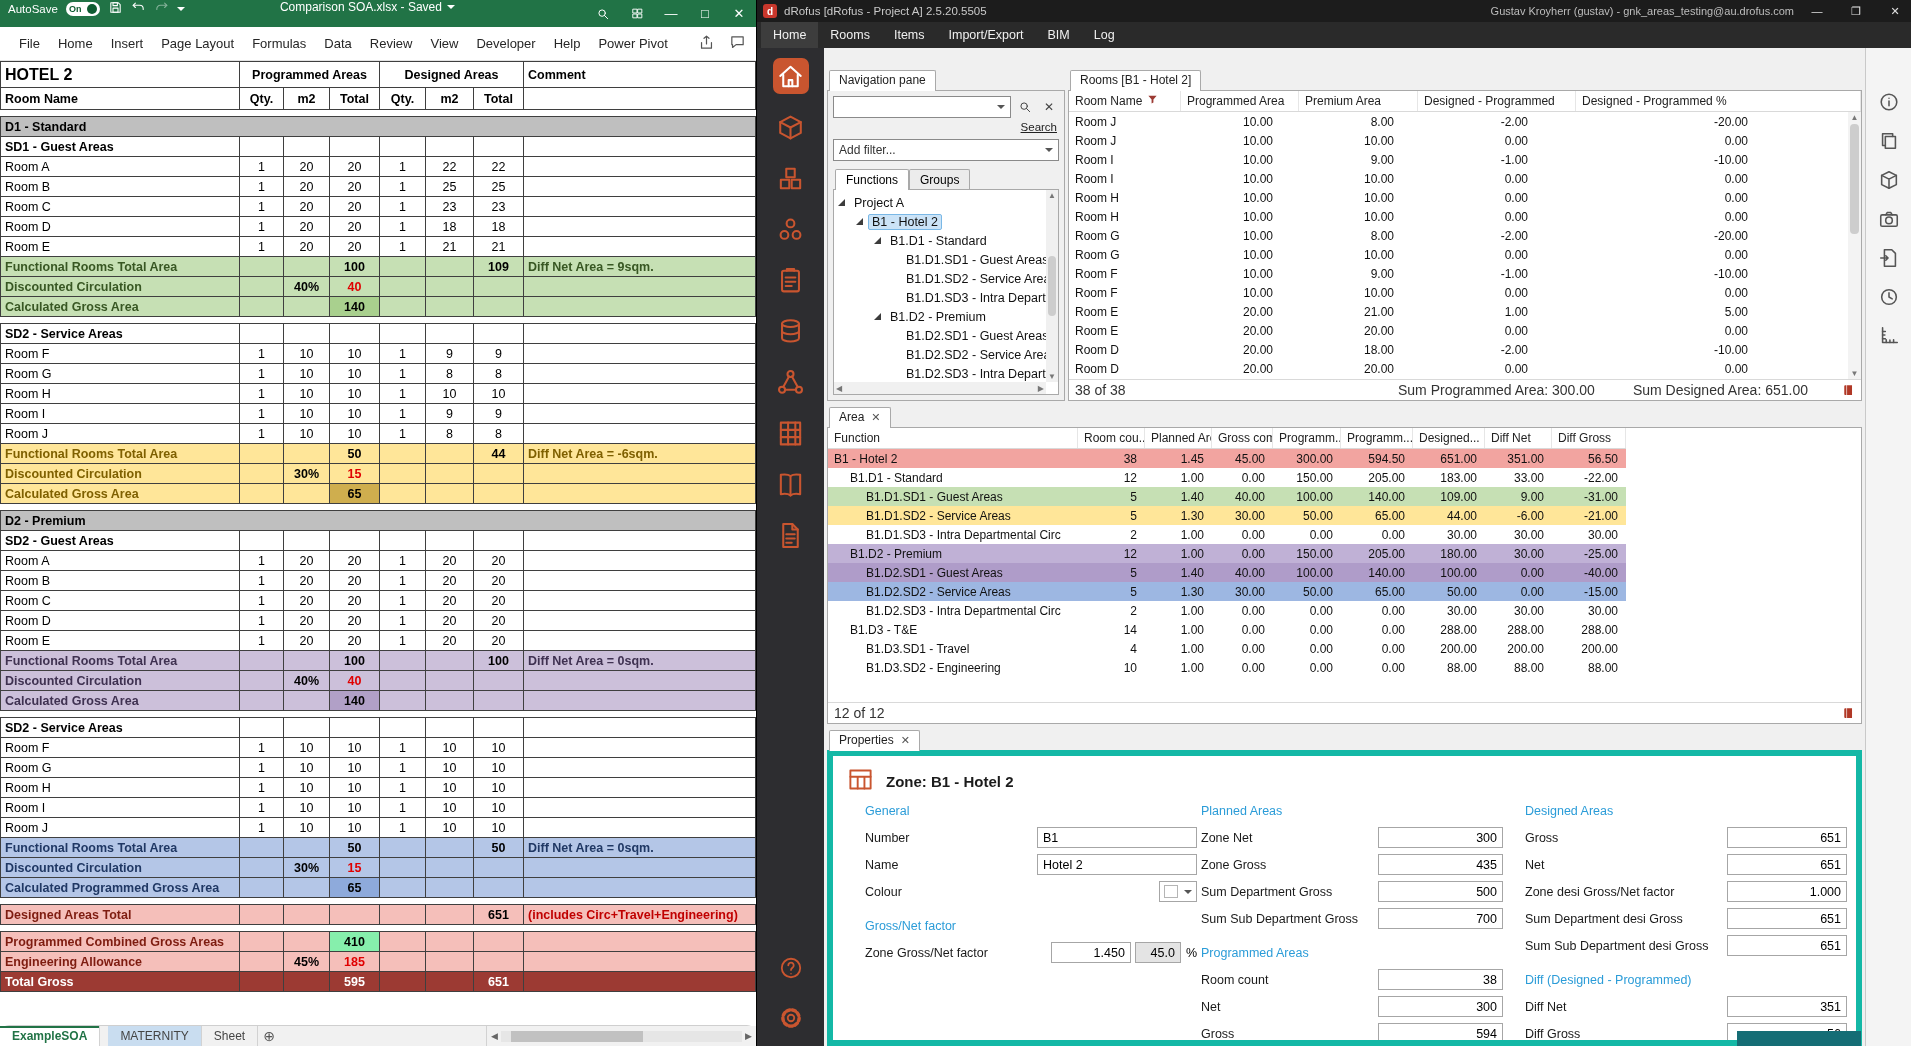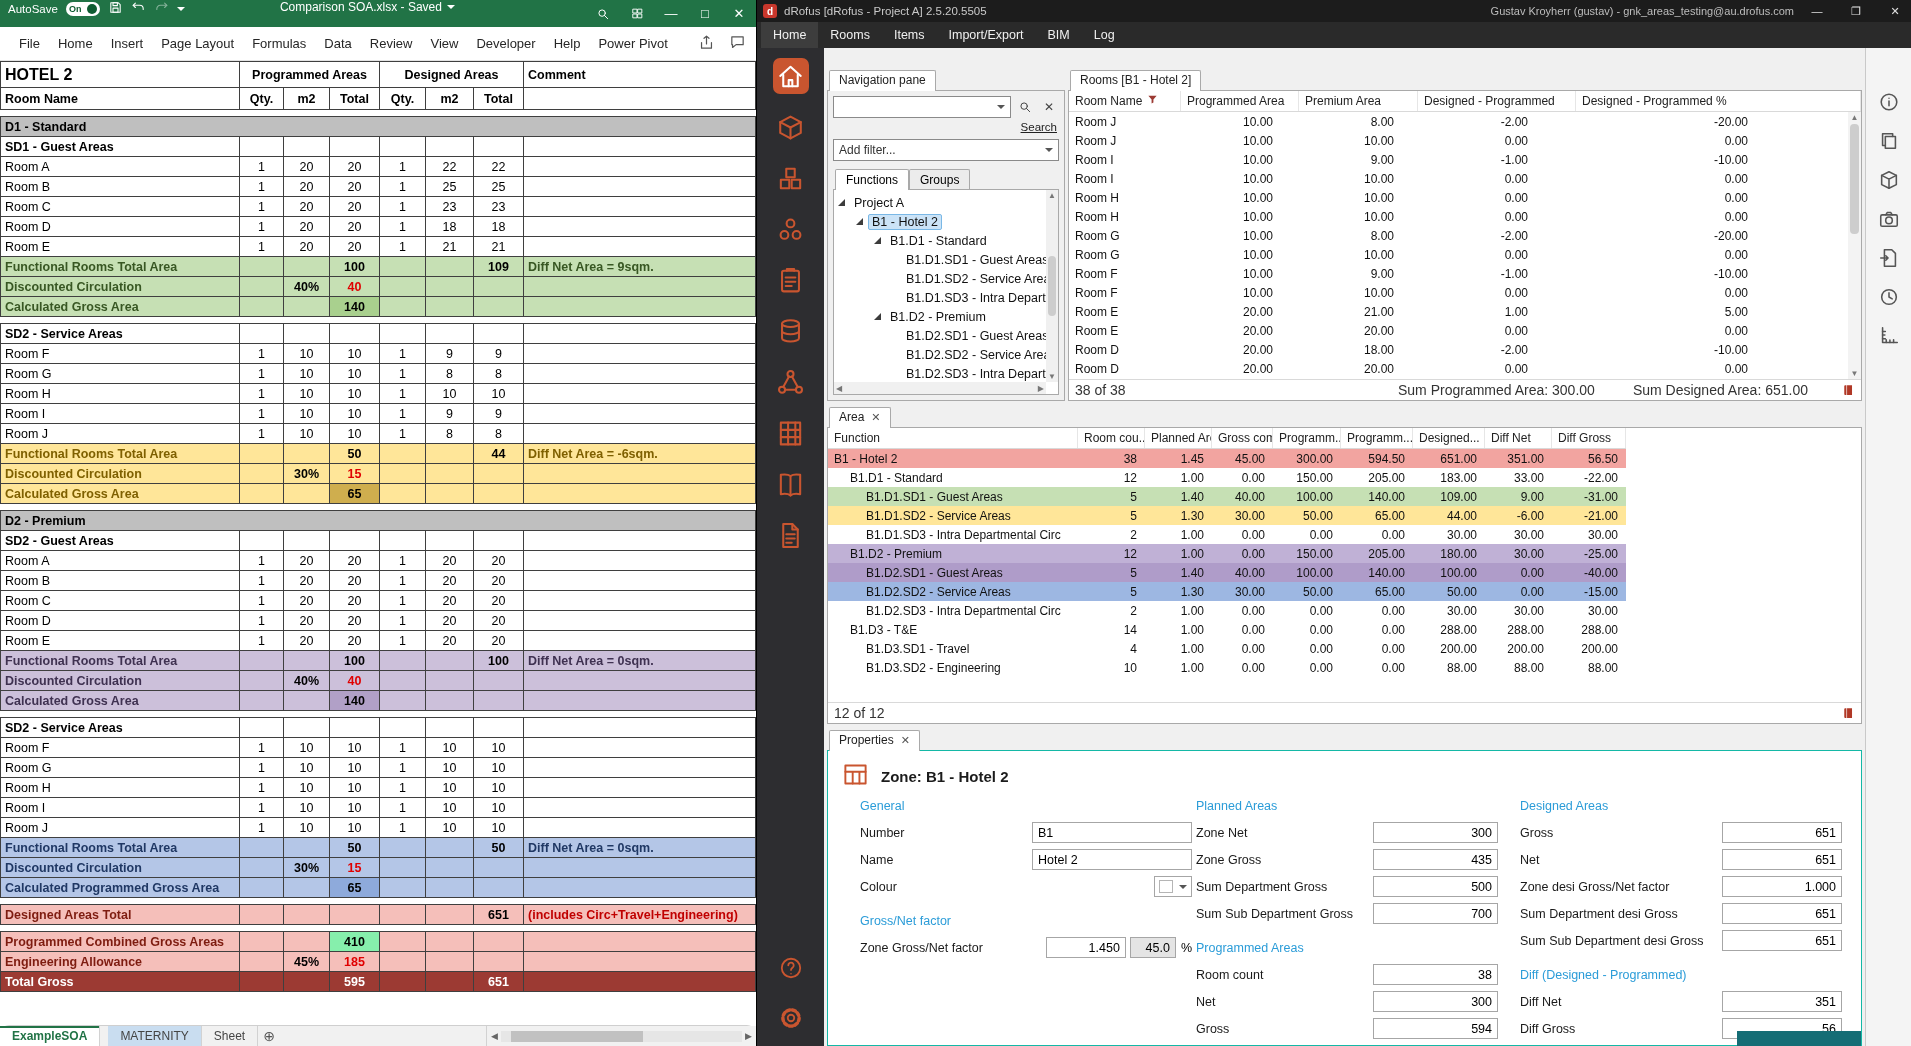--- a/index.html
+++ b/index.html
@@ -150,21 +150,21 @@
   .anum { text-align:right; padding-right:8px; }
   .ar-red    { background:#f2a4a0; }
   .ar-green  { background:#c6e0b4; }
   .ar-yellow { background:#ffe699; }
   .ar-purplel{ background:#c0b1d6; }
   .ar-purple { background:#af9cc9; }
   .ar-blue   { background:#9db7e2; }
   .aspacer { flex:1; }
 
   
-  .props-content { flex:1; background:#fff; border:1px solid #14b8a6; position:relative; padding:10px 0 0 14px; overflow:hidden; }
+  .props-content { flex:1; background:#fff; border:6px solid #14b8a6; position:relative; padding:10px 0 0 14px; overflow:hidden; }
   .zone-head { display:flex; align-items:center; gap:12px; font-size:15px; font-weight:700; color:#1c1c1c; }
   .zone-icon { color:var(--drofus-orange,#c9552f); }
   .zone-icon svg { width:27px; height:27px; }
   .pcol { position:absolute; top:48px; }
   #pcol0 { left:32px; width:332px; }
   #pcol1 { left:368px; width:302px; }
   #pcol2 { left:692px; width:322px; }
   .psec-heading { color:var(--heading-blue,#2b9cd8); font-size:12.5px; margin-bottom:9px; }
   .psec { margin-bottom:17px; }
   .pfield { display:flex; align-items:center; margin-bottom:6px; height:21px; }

